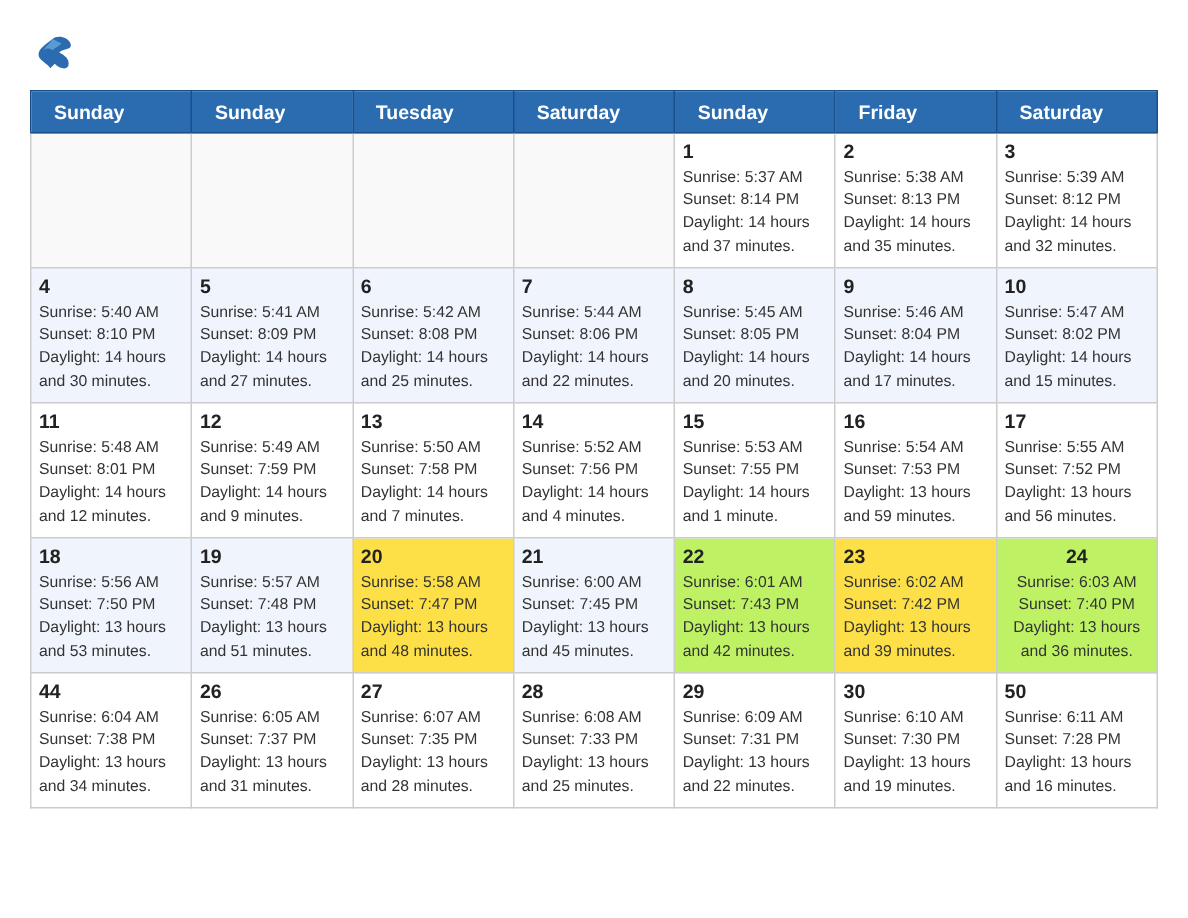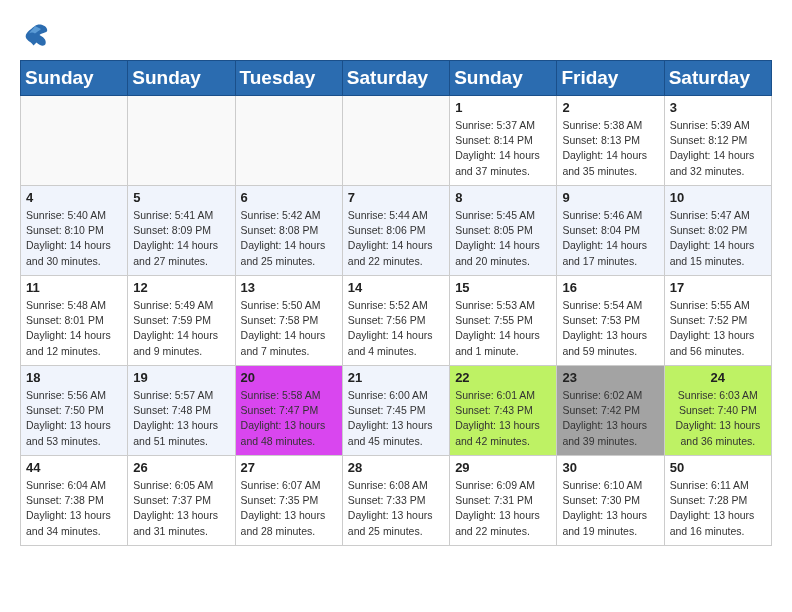--- a/index.html
+++ b/index.html
@@ -11,22 +11,22 @@
     .logo-text span { color: #2b6cb0; }
     .logo-bird { width: 30px; height: 30px; margin-right: 4px; }
     .title-block { text-align: right; }
     .month-title { font-size: 42px; color: #333; font-weight: normal; }
     .location-title { font-size: 18px; color: #555; }
     .calendar-table { width: 100%; border-collapse: collapse; table-layout: fixed; }
     .calendar-table th {
       background-color: #2b6cb0;
       color: #fff;
       text-align: left;
-      padding: 6px 4px;
-      font-size: 19px;
+      padding: 6px 15px;
+      font-size: 13px;
       border: 1px solid #1a4f8a;
     }
     .calendar-table td {
       border: 1px solid #ccc;
       vertical-align: top;
       padding: 4px 5px;
       height: 90px;
       font-size: 11px;
       color: #333;
       background: #fff;
@@ -151,33 +151,33 @@
         </tr>
         <tr>
           <td style="background: rgb(240, 244, 252);">
             <div class="day-number">18</div>
             <div class="day-info">Sunrise: 5:56 AM<br>Sunset: 7:50 PM<br>Daylight: 13 hours<br>and 53 minutes.</div>
           </td>
           <td style="background: rgb(240, 244, 252);">
             <div class="day-number">19</div>
             <div class="day-info">Sunrise: 5:57 AM<br>Sunset: 7:48 PM<br>Daylight: 13 hours<br>and 51 minutes.</div>
           </td>
-          <td style="background: #d946ef;">
+          <td style="background: #fde047;">
             <div class="day-number">20</div>
             <div class="day-info">Sunrise: 5:58 AM<br>Sunset: 7:47 PM<br>Daylight: 13 hours<br>and 48 minutes.</div>
           </td>
           <td style="background: rgb(240, 244, 252);">
             <div class="day-number">21</div>
             <div class="day-info">Sunrise: 6:00 AM<br>Sunset: 7:45 PM<br>Daylight: 13 hours<br>and 45 minutes.</div>
           </td>
           <td style="background: #bef264;">
             <div class="day-number">22</div>
             <div class="day-info">Sunrise: 6:01 AM<br>Sunset: 7:43 PM<br>Daylight: 13 hours<br>and 42 minutes.</div>
           </td>
-          <td style="background: #a3a3a3; margin-left: 46px;">
+          <td style="background: #fde047; margin-left: 46px;">
             <div class="day-number">23</div>
             <div class="day-info">Sunrise: 6:02 AM<br>Sunset: 7:42 PM<br>Daylight: 13 hours<br>and 39 minutes.</div>
           </td>
           <td style="background: #bef264; text-align: center;">
             <div class="day-number">24</div>
             <div class="day-info">Sunrise: 6:03 AM<br>Sunset: 7:40 PM<br>Daylight: 13 hours<br>and 36 minutes.</div>
           </td>
         </tr>
         <tr>
           <td>

